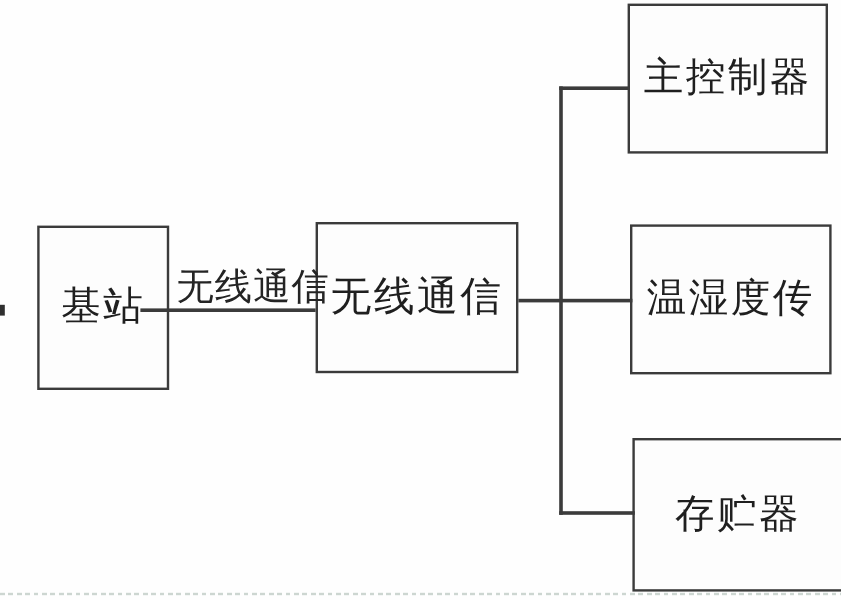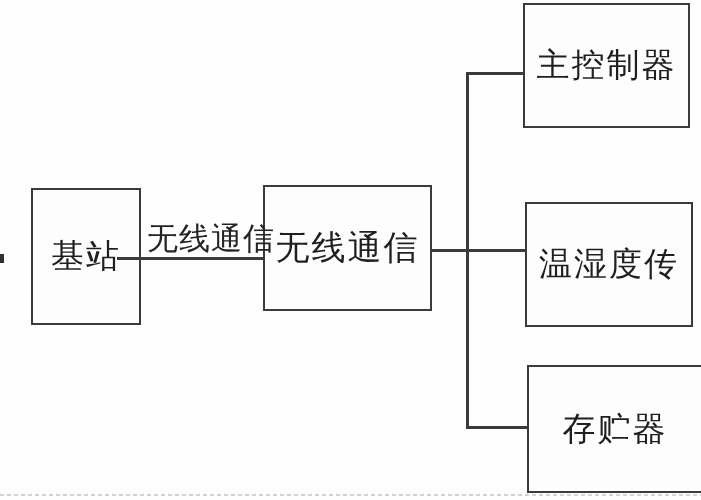--- a/index.html
+++ b/index.html
@@ -27,21 +27,21 @@
     align-items: center;
     text-align: center;
     font-size: 33px;
     line-height: 1.1;
     letter-spacing: 2px;
   }
   .box.single { justify-content: center; }
   #box-base     { left: 7px;   top: 188px; width: 110px; height: 137px; padding: 6px 0; margin-left: 24px; }
   #box-main     { left: 263px; top: 185px; width: 169px; height: 126px; font-size: 34px; }
   #box-rf       { left: 523px; top: 3px;   width: 167px; height: 125px; }
-  #box-sensor   { left: 525px; top: 202px; width: 168px; height: 125px; }
+  #box-sensor   { left: 525px; top: 187px; width: 168px; height: 125px; }
   #box-storage  { left: 527px; top: 365px; width: 176px; height: 128px; }
   .h-line {
     position: absolute;
     height: 3px;
     background: #3b3b3b;
   }
   .v-line {
     position: absolute;
     width: 3px;
     background: #3b3b3b;

